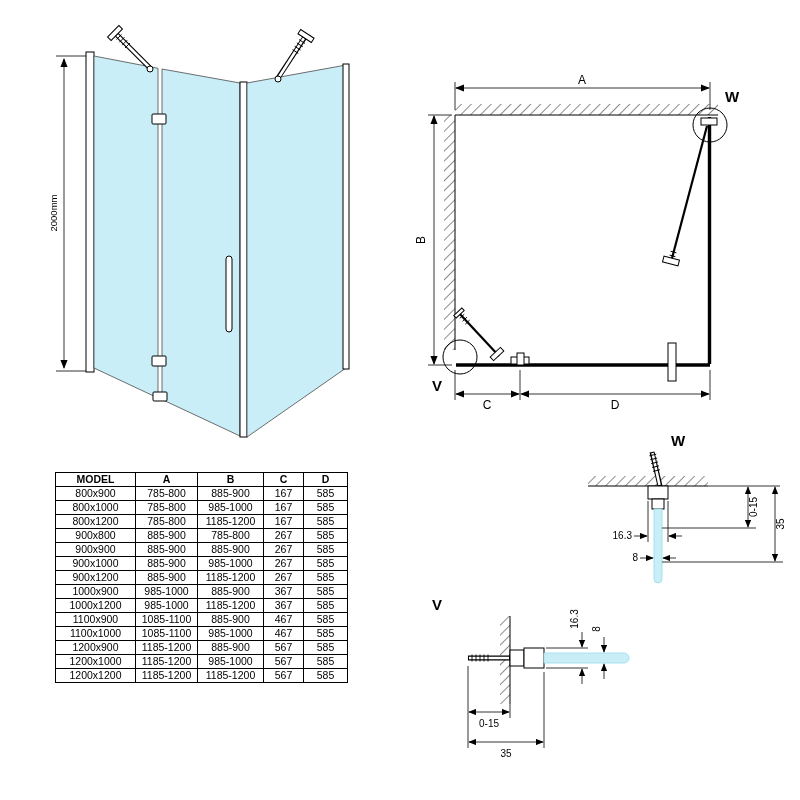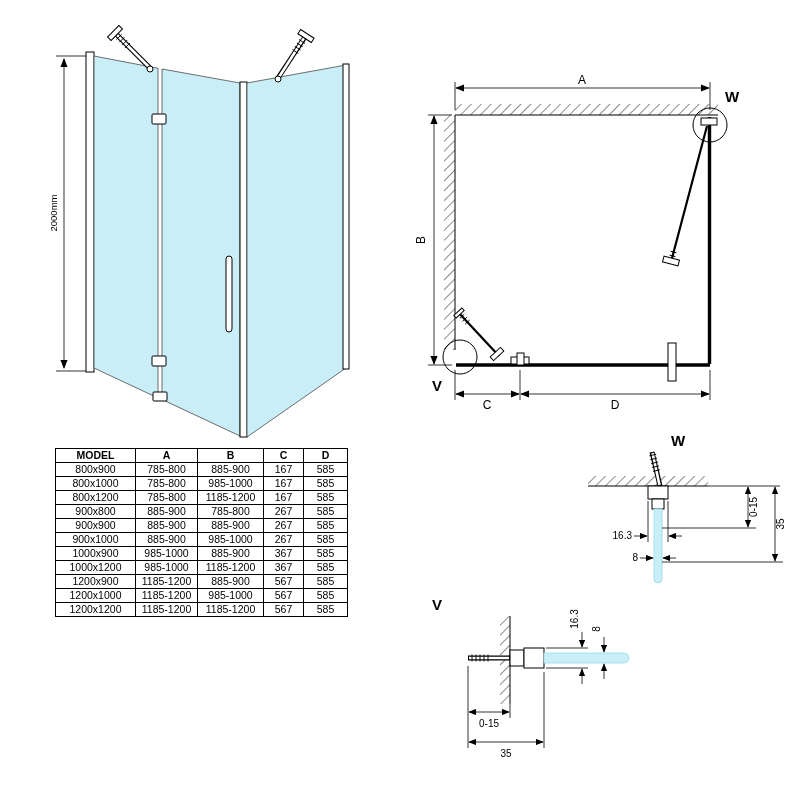--- a/index.html
+++ b/index.html
@@ -14,21 +14,21 @@
   .glass{fill:#c9eef7;stroke:#4a4a4a;stroke-width:0.8}
   .glass2{fill:#c9eef7;stroke:#98dcec;stroke-width:0.8}
   .metal{fill:#fff;stroke:#000;stroke-width:1}
   .ln{stroke:#000;stroke-width:1;fill:none}
   .thick{stroke:#000;stroke-width:3.4;fill:none}
   .dim{stroke:#000;stroke-width:0.8;fill:none}
   .rod{stroke:#000;stroke-width:5;fill:none}
   .rodcore{stroke:#fff;stroke-width:2.6;fill:none}
   .rod2{stroke:#000;stroke-width:2.2;fill:none}
   .tick{stroke:#000;stroke-width:0.9}
-  .spec-table{position:absolute;left:55px;top:448px;border-collapse:collapse;background:#fff}
+  .spec-table{position:absolute;left:55px;top:472px;border-collapse:collapse;background:#fff}
   .spec-table th,.spec-table td{border:1px solid #000;font-size:10.5px;padding:1px 4px;text-align:center;height:13.5px;line-height:1.05;white-space:nowrap}
   .spec-table th{font-weight:bold}
   .spec-table th:nth-child(1),.spec-table td:nth-child(1){width:80px}
   .spec-table th:nth-child(2),.spec-table td:nth-child(2){width:62px}
   .spec-table th:nth-child(3),.spec-table td:nth-child(3){width:66px}
   .spec-table th:nth-child(4),.spec-table td:nth-child(4){width:40px}
   .spec-table th:nth-child(5),.spec-table td:nth-child(5){width:44px}
 </style>
 </head>
 <body>
@@ -339,31 +339,52 @@
           <td>585</td>
         </tr>
         <tr>
           <td>900x1000</td>
           <td>885-900</td>
           <td>985-1000</td>
           <td>267</td>
           <td>585</td>
         </tr>
         <tr>
+          <td>900x1200</td>
+          <td>885-900</td>
+          <td>1185-1200</td>
+          <td>267</td>
+          <td>585</td>
+        </tr>
+        <tr>
           <td>1000x900</td>
           <td>985-1000</td>
           <td>885-900</td>
           <td>367</td>
           <td>585</td>
         </tr>
         <tr>
           <td>1000x1200</td>
           <td>985-1000</td>
           <td>1185-1200</td>
           <td>367</td>
+          <td>585</td>
+        </tr>
+        <tr>
+          <td>1100x900</td>
+          <td>1085-1100</td>
+          <td>885-900</td>
+          <td>467</td>
+          <td>585</td>
+        </tr>
+        <tr>
+          <td>1100x1000</td>
+          <td>1085-1100</td>
+          <td>985-1000</td>
+          <td>467</td>
           <td>585</td>
         </tr>
         <tr>
           <td>1200x900</td>
           <td>1185-1200</td>
           <td>885-900</td>
           <td>567</td>
           <td>585</td>
         </tr>
         <tr>

